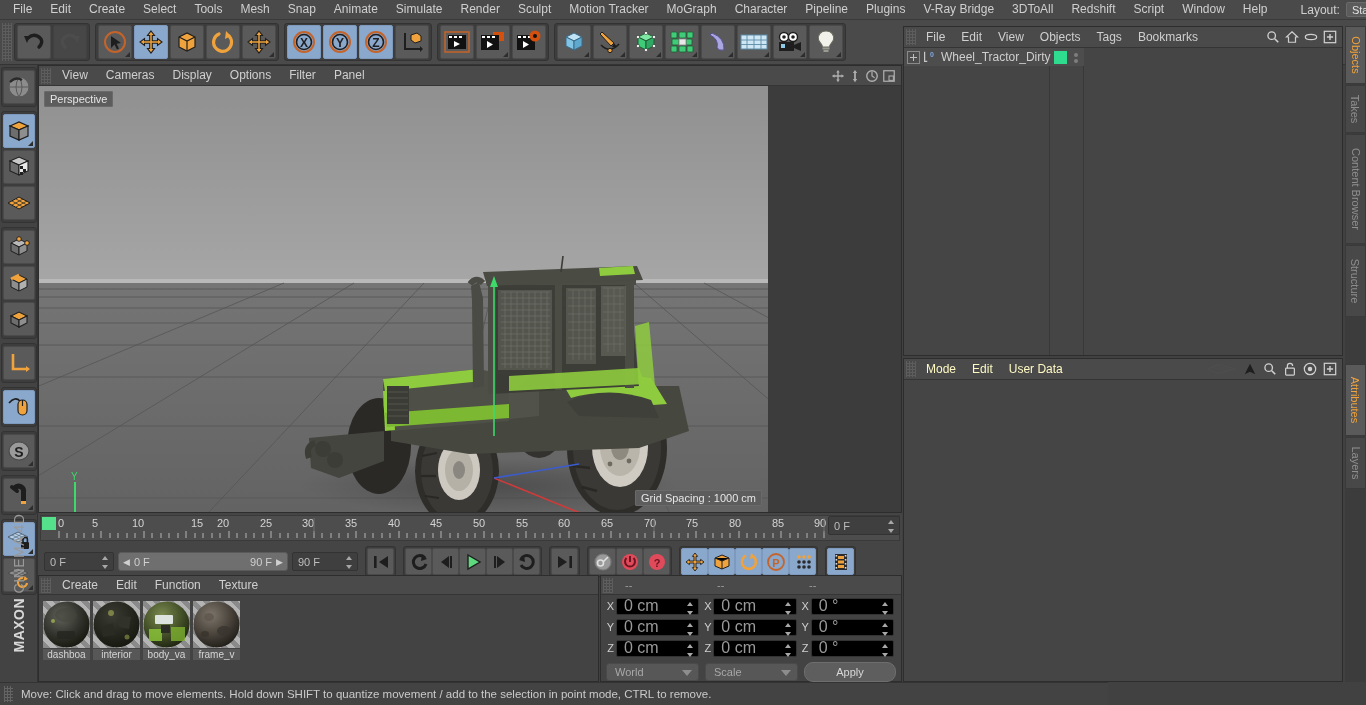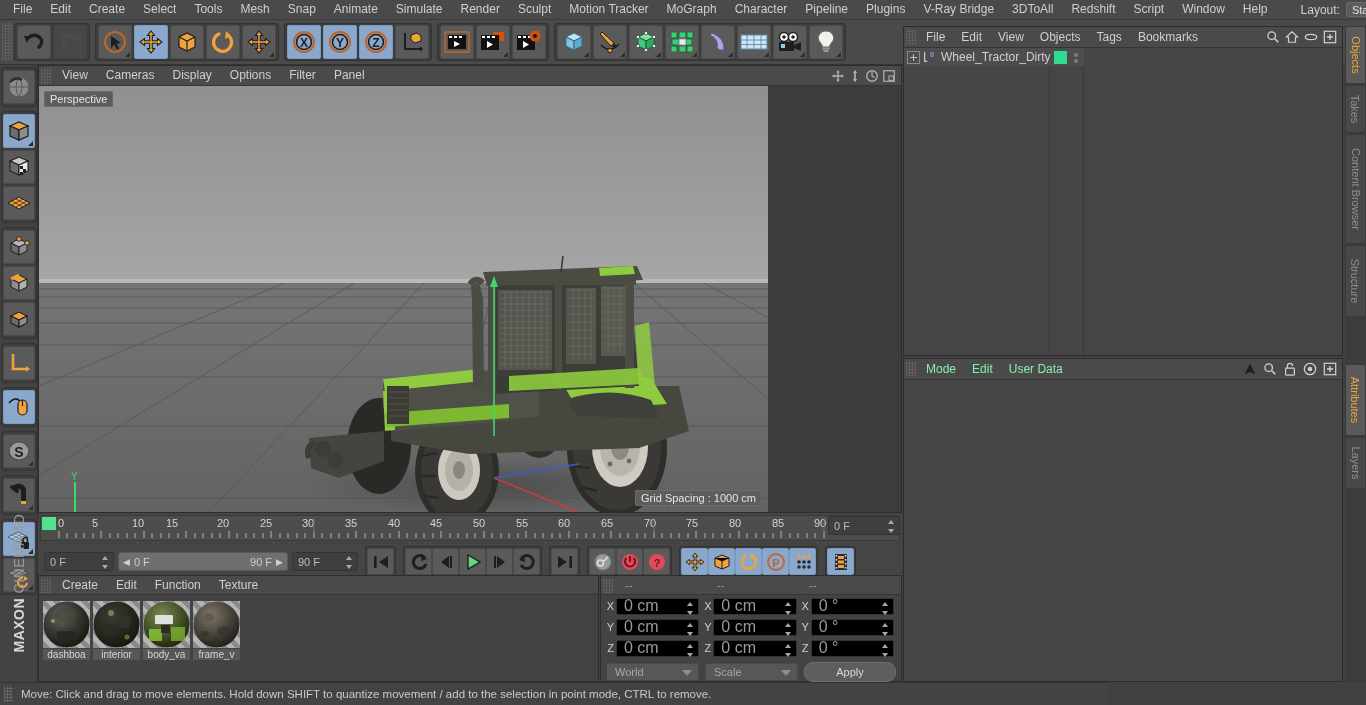--- a/index.html
+++ b/index.html
@@ -176,21 +176,21 @@
   .objexp::after { left:5px; top:2px; width:1px; height:7px; }
   .objname { font-size:12px; color:#cfcfcf; margin-left:5px; }
   .greenchip { width:13px; height:13px; background:#2fdc8f; }
   .dots2 { display:flex; flex-direction:column; gap:2px; margin-left:7px; }
   .dots2 i { width:4px; height:4px; background:#7e7e7e; border-radius:50%; display:block; }
 
   .attrwrap { position:absolute; left:903px; top:358px; width:440px; height:324px;
      background:#434343; border:1px solid #2d2d2d; }
   .attrhead { height:21px; background:#4a4a4a; display:flex; align-items:center;
      border-bottom:1px solid #353535; }
-  .attrhead .mi { padding:0 8px; font-size:12px; color:#86efac; line-height:20px; }
+  .attrhead .mi { padding:0 8px; font-size:12px; color:#fef9c3; line-height:20px; }
   .attricons { margin-left:auto; display:flex; align-items:center; gap:6px; padding-right:5px; }
   .attrbody { height:301px; background:#454545; }
 
   
   .vtabs { position:absolute; left:1345px; top:26px; width:21px; height:656px;
      background:#3c3c3c; }
   .vtab { width:21px; background:#484848; border:1px solid #3a3a3a;
      display:flex; align-items:center; justify-content:center; margin-bottom:1px; }
   .vtab span { transform:rotate(90deg); white-space:nowrap; font-size:11px; color:#8f8f8f; }
   .vtab.sel { background:#5a5a5a; }
@@ -777,21 +777,21 @@
       </svg>
     </div>
   </div>
 
   <div class="tlwrap">
     <div class="tlruler">
       <div class="tlplay"></div>
       <div class="tlnum" style="left:20px">0</div>
       <div class="tlnum" style="left:54px">5</div>
       <div class="tlnum" style="left:97px">10</div>
-      <div class="tlnum" style="left:131px">15</div>
+      <div class="tlnum" style="left:156px">15</div>
       <div class="tlnum" style="left:182px">20</div>
       <div class="tlnum" style="left:225px">25</div>
       <div class="tlnum" style="left:267px">30</div>
       <div class="tlnum" style="left:310px">35</div>
       <div class="tlnum" style="left:353px">40</div>
       <div class="tlnum" style="left:395px">45</div>
       <div class="tlnum" style="left:438px">50</div>
       <div class="tlnum" style="left:481px">55</div>
       <div class="tlnum" style="left:523px">60</div>
       <div class="tlnum" style="left:566px">65</div>

